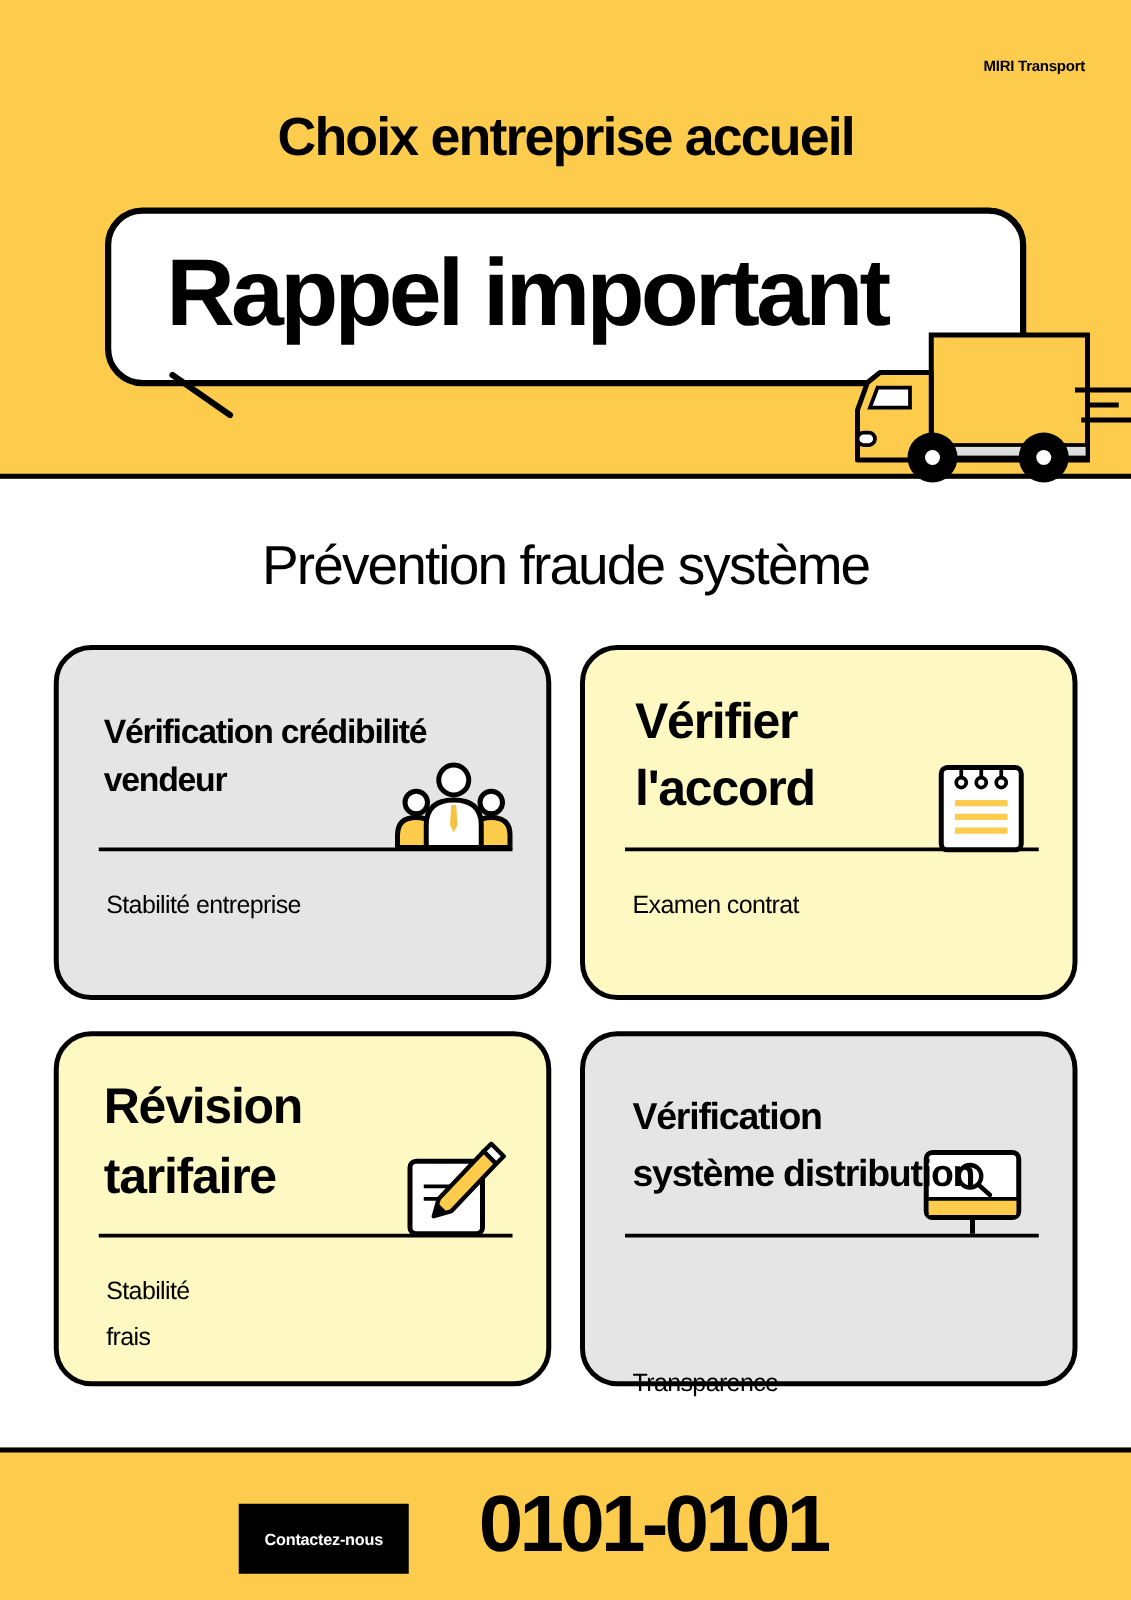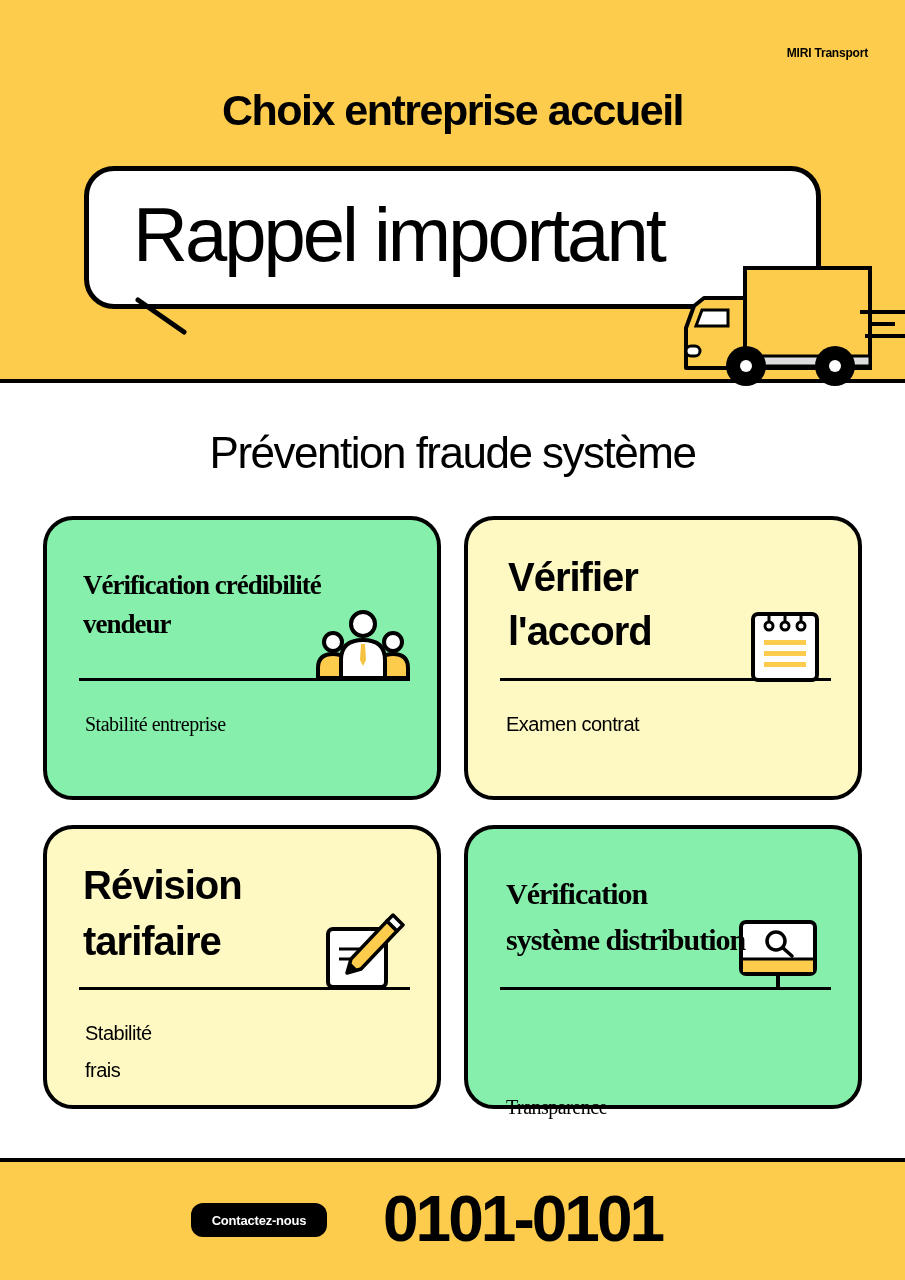--- a/index.html
+++ b/index.html
@@ -4,36 +4,36 @@
   <style>
     * { box-sizing: border-box; margin: 0; padding: 0; }
     html, body { width: 905px; height: 1280px; background: #ffffff; overflow: hidden; }
     body { position: relative; font-family: "Liberation Sans", "DejaVu Sans", sans-serif; color: #000; }
 
     .header { position: absolute; left: 0; top: 0; width: 905px; height: 383px; background: #FECC4C; border-bottom: 4px solid #000; }
     .brand { position: absolute; right: 37px; top: 46px; font-size: 12px; font-weight: 700; letter-spacing: -0.2px; margin-left: 44px; }
     .subtitle { position: absolute; left: 0; width: 905px; top: 86px; text-align: center; font-size: 43px; font-weight: 700; letter-spacing: -1.5px; }
 
     .bubble { position: absolute; left: 84px; top: 166px; width: 737px; height: 143px; background: #fff; border: 5px solid #000; border-radius: 30px; }
-    .bubble-title { position: absolute; left: 44px; top: 20px; font-size: 76px; font-weight: 400; letter-spacing: -3px; white-space: nowrap; }
+    .bubble-title { position: absolute; left: 44px; top: 20px; font-size: 76px; font-weight: 700; letter-spacing: -3px; white-space: nowrap; }
     .bubble-tail { position: absolute; left: 132px; top: 296px; width: 60px; height: 40px; }
 
     .truck { position: absolute; left: 680px; top: 262px; width: 225px; height: 125px; }
 
     .section-title { position: absolute; left: 0; width: 905px; top: 428px; text-align: center; font-size: 44px; font-weight: 400; letter-spacing: -1.5px; }
 
     .card { position: absolute; width: 398px; height: 284px; border: 4px solid #000; border-radius: 30px; background: #fef9c3; }
-    .card.yellow { background: #86efac; font-family: Liberation Serif, serif; }
+    .card.yellow { background: #e5e5e5; }
     .card .title { position: absolute; left: 36px; font-weight: 700; letter-spacing: -1px; line-height: 1.2; }
     .card .rule { position: absolute; left: 32px; width: 331px; height: 3px; background: #000; top: 158px; }
     .card .desc { position: absolute; left: 38px; top: 186px; font-size: 20px; letter-spacing: -0.5px; line-height: 37px; }
     .card .icon { position: absolute; }
 
     .footer { position: absolute; left: 0; top: 1158px; width: 905px; height: 122px; background: #FECC4C; border-top: 4px solid #000; }
-    .contact-btn { position: absolute; left: 191px; top: 41px; width: 136px; height: 34px; background: #000; color: #fff; border-radius: 12px; font-size: 13px; font-weight: 700; display: flex; align-items: center; justify-content: center; letter-spacing: -0.2px; }
+    .contact-btn { position: absolute; left: 191px; top: 41px; width: 136px; height: 56px; background: #000; color: #fff; border-radius: 0; font-size: 13px; font-weight: 700; display: flex; align-items: center; justify-content: center; letter-spacing: -0.2px; }
     .phone { position: absolute; left: 383px; top: 20px; font-size: 64px; font-weight: 700; letter-spacing: -3px; }
   </style>
 </head>
 <body>
 
 <div class="header">
   <div class="brand">MIRI Transport</div>
   <div class="subtitle">Choix entreprise accueil</div>
 </div>
 

